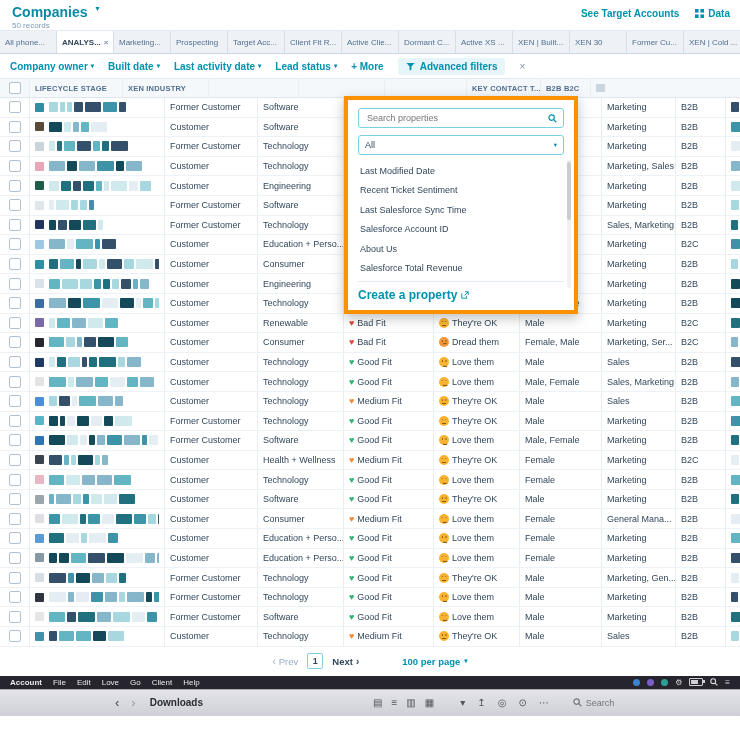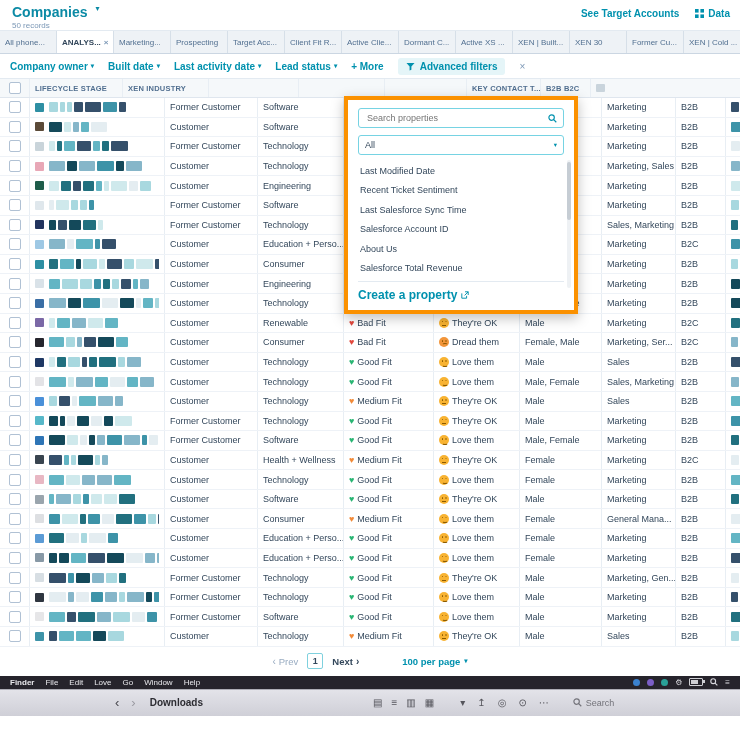--- a/index.html
+++ b/index.html
@@ -1438,26 +1438,26 @@
         <svg width="8" height="8" viewBox="0 0 10 10">
             <path d="M1 3v6h6V6" fill="none" stroke="#0091ae" stroke-width="1.2"></path>
             <path d="M5 1h4v4M9 1L4.5 5.5" fill="none" stroke="#0091ae" stroke-width="1.2"></path>
           </svg>
       </a>
     </div>
   </div>
 
   <div class="menubar">
     <div class="mb-items">
-        <span class="mi0">Finder</span>
+        <span class="mi0">Account</span>
         <span>File</span>
         <span>Edit</span>
         <span>Love</span>
         <span>Go</span>
-        <span>Window</span>
+        <span>Client</span>
         <span>Help</span>
       </div>
     <div class="mb-right">
       <span class="dot" style="background:#3b82d0"></span>
       <span class="dot" style="background:#7b5ec7"></span>
       <span class="dot" style="background:#2aa198"></span>
       <span class="mb-glyph">⚙</span>
       <span class="battery"></span>
       <svg width="8" height="8" viewBox="0 0 10 10">
           <circle cx="4" cy="4" r="3" fill="none" stroke="#d8d8de" stroke-width="1.4"></circle>

